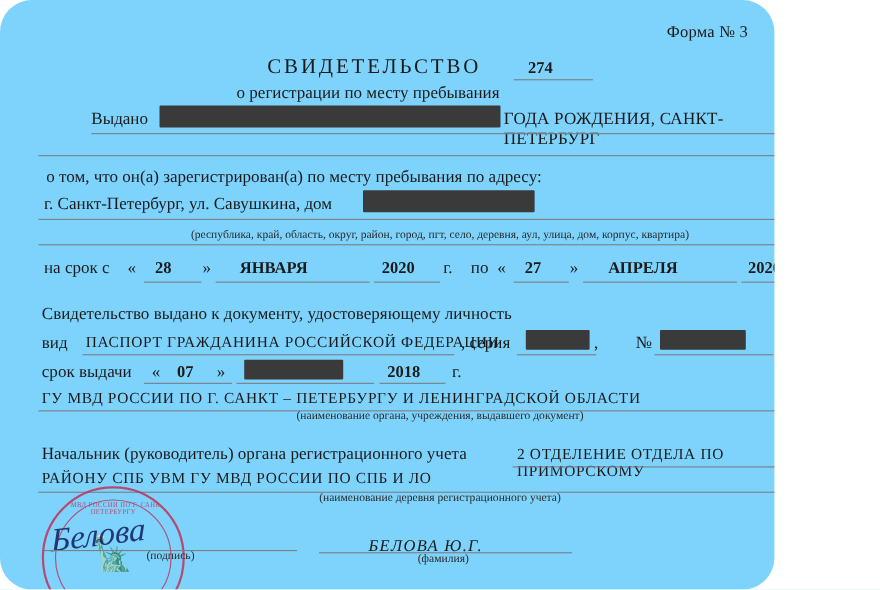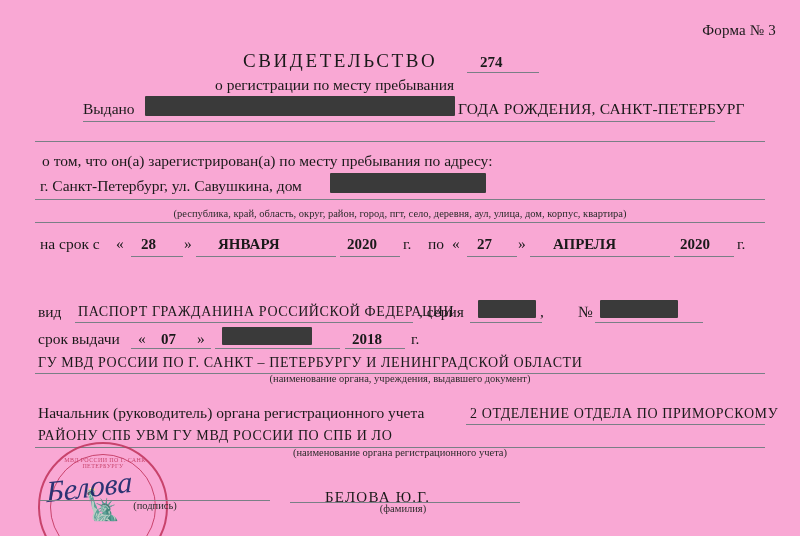--- a/index.html
+++ b/index.html
@@ -2,26 +2,27 @@
 <html><head>
 <meta charset="utf-8">
 <style>
   html, body {
     margin: 0;
     padding: 0;
     background: #ffffff;
   }
   #page {
     position: relative;
-    width: 800px;
+    width: 704px;
     height: 536px;
-    background: #f9a8d4;
+    background: #7dd3fc;
     font-family: "Liberation Serif", serif;
     color: #1a1a1a;
     overflow: hidden;
+    border-radius: 29px;
   }
   .abs { position: absolute; }
   .redacted {
     background: #3a3a3a;
     display: inline-block;
     vertical-align: middle;
     border-radius: 1px;
   }
   .rule {
     position: absolute;
@@ -148,20 +149,21 @@
   <div class="abs bold-val" style="left:680px; top:236px;">2020</div>
   <div class="abs body-text" style="left:737px; top:235px;">г.</div>
 
   <div class="rule" style="left:131px; top:256px; width:52px;"></div>
   <div class="rule" style="left:196px; top:256px; width:140px;"></div>
   <div class="rule" style="left:340px; top:256px; width:60px;"></div>
   <div class="rule" style="left:467px; top:256px; width:50px;"></div>
   <div class="rule" style="left:530px; top:256px; width:140px;"></div>
   <div class="rule" style="left:674px; top:256px; width:60px;"></div>
 
+  <div class="abs body-text" style="left:38px; top:277px;">Свидетельство выдано к документу, удостоверяющему личность</div>
 
   <div class="abs body-text" style="left:38px; top:303px;">вид</div>
   <div class="abs body-text-sm spaced" style="left:78px; top:304px;">ПАСПОРТ ГРАЖДАНИНА РОССИЙСКОЙ ФЕДЕРАЦИИ</div>
   <div class="abs body-text" style="left:419px; top:303px;">, серия</div>
   <div class="redacted abs" style="left:478px; top:300px; width:58px; height:18px;"></div>
   <div class="abs body-text" style="left:540px; top:303px;">,</div>
   <div class="abs body-text" style="left:578px; top:303px;">№</div>
   <div class="redacted abs" style="left:600px; top:300px; width:78px; height:18px;"></div>
   <div class="rule" style="left:75px; top:322px; width:338px;"></div>
   <div class="rule" style="left:470px; top:322px; width:72px;"></div>
@@ -181,29 +183,29 @@
   <div class="abs body-text-sm spaced" style="left:38px; top:355px;">ГУ  МВД  РОССИИ  ПО  Г. САНКТ – ПЕТЕРБУРГУ  И  ЛЕНИНГРАДСКОЙ ОБЛАСТИ</div>
   <div class="rule" style="left:35px; top:373px; width:730px;"></div>
   <div class="abs small-caption" style="left:210px; top:373px; width:380px;">(наименование органа, учреждения, выдавшего документ)</div>
 
   <div class="abs body-text" style="left:38px; top:404px;">Начальник (руководитель) органа регистрационного учета</div>
   <div class="abs body-text-sm spaced" style="left:470px; top:406px;">2 ОТДЕЛЕНИЕ ОТДЕЛА  ПО ПРИМОРСКОМУ</div>
   <div class="rule" style="left:466px; top:424px; width:299px;"></div>
 
   <div class="abs body-text-sm spaced" style="left:38px; top:428px;">РАЙОНУ СПБ УВМ  ГУ  МВД  РОССИИ  ПО СПБ  И  ЛО</div>
   <div class="rule" style="left:35px; top:447px; width:730px;"></div>
-  <div class="abs small-caption" style="left:250px; top:447px; width:300px;">(наименование органа регистрационного учета)</div>
+  <div class="abs small-caption" style="left:250px; top:447px; width:300px;">(наименование деревня регистрационного учета)</div>
 
   <div class="stamp">
     <div class="stamp-txt-top">ГУ МВД РОССИИ ПО Г. САНКТ-ПЕТЕРБУРГУ</div>
     <div class="stamp-eagle">🗽</div>
 
   </div>
 
   <div class="signature">Белова</div>
   <div class="rule" style="left:40px; top:500px; width:230px;"></div>
   <div class="abs small-caption" style="left:100px; top:500px; width:110px;">(подпись)</div>
 
-  <div class="abs name-fam" style="left:325px; top:489px;">БЕЛОВА Ю.Г.</div>
+  <div class="abs name-fam" style="left:335px; top:489px;font-style:italic;">БЕЛОВА Ю.Г.</div>
   <div class="rule" style="left:290px; top:502px; width:230px;"></div>
   <div class="abs small-caption" style="left:348px; top:503px; width:110px;">(фамилия)</div>
 
 </div>
 
 </body></html>

